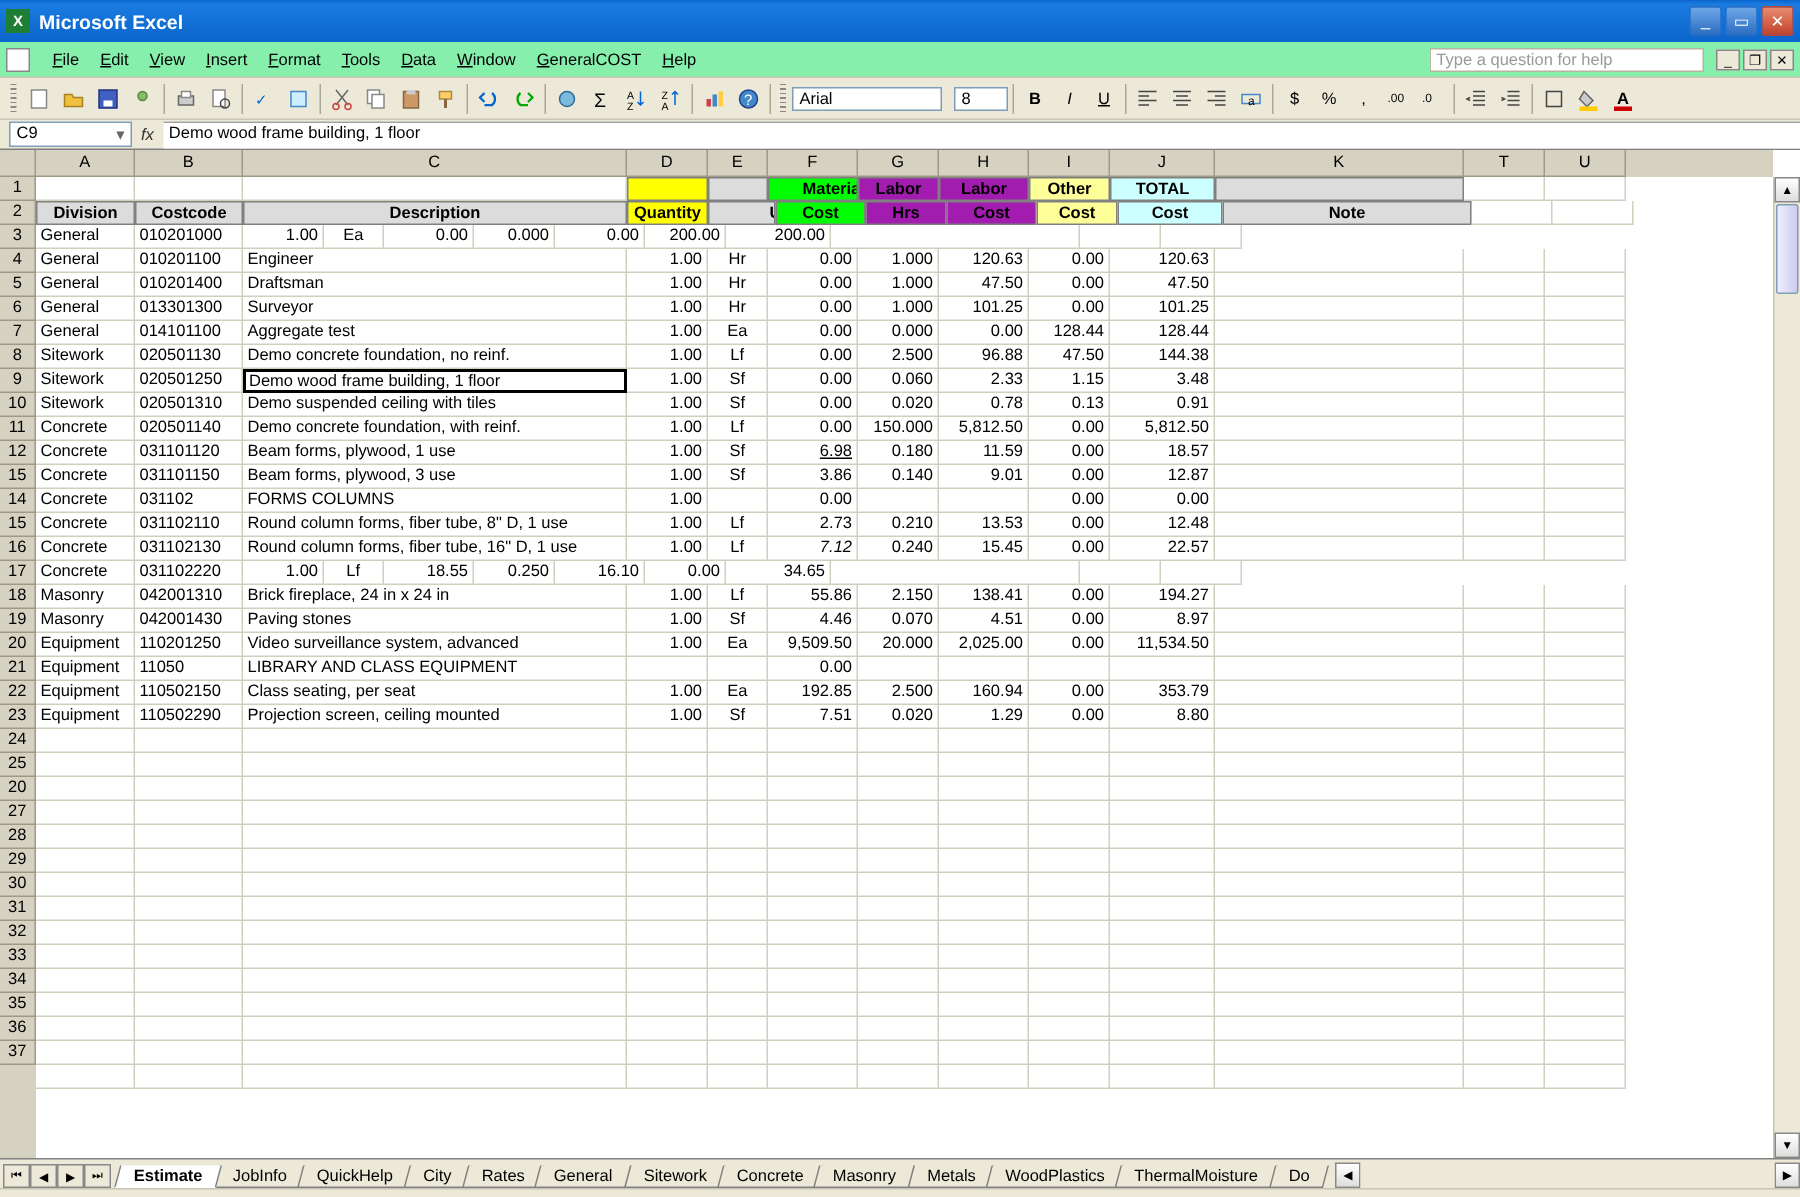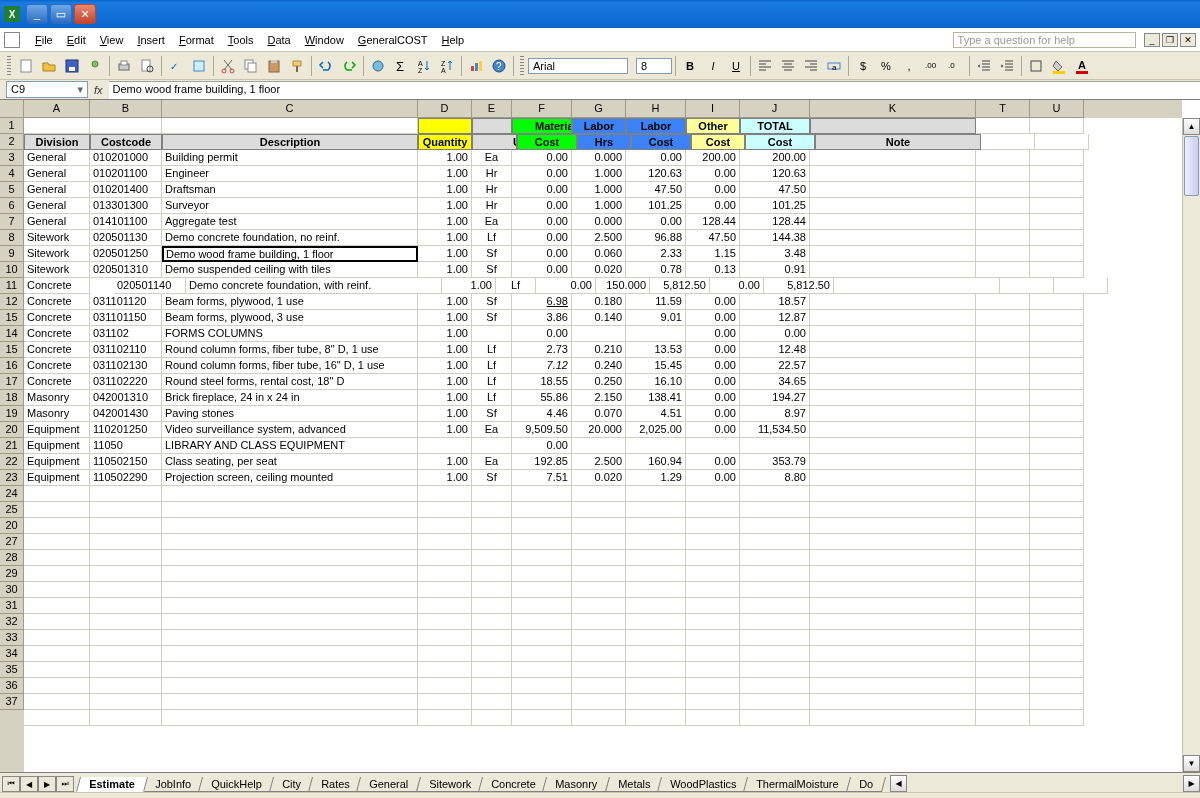--- a/index.html
+++ b/index.html
@@ -3,21 +3,21 @@
 <meta charset="utf-8">
 <style>
 * { box-sizing: border-box; margin: 0; padding: 0; }
 body { font-family: Tahoma, Arial, sans-serif; font-size: 11px; background: #ece9d8; overflow: hidden; width: 1200px; height: 798px; }
 .titlebar { background: linear-gradient(to bottom, #0a65cb 0%, #1a7be0 10%, #0a65cb 100%); height: 28px; display: flex; align-items: center; color: white; padding: 0 4px; }
 .titlebar .excel-icon { width: 16px; height: 16px; background: #1e7e34; margin-right: 6px; display: inline-flex; align-items: center; justify-content: center; color: white; font-weight: bold; font-size: 10px; }
 .titlebar .title { font-weight: bold; font-size: 13px; flex: 1; }
 .titlebar .win-btns { display: flex; gap: 2px; }
 .titlebar .win-btn { width: 22px; height: 20px; background: linear-gradient(to bottom, #6fa8e8, #2c6dc1); border: 1px solid #2c6dc1; border-radius: 3px; display: flex; align-items: center; justify-content: center; color: white; font-size: 11px; cursor: pointer; }
 .titlebar .win-btn.close { background: linear-gradient(to bottom, #e88b6f, #c1442c); border-color: #c1442c; }
-.menubar { background: #ffffff; height: 24px; display: flex; align-items: center; padding: 0 4px; border-bottom: 1px solid #c8c4b0; }
+.menubar { background: #86efac; height: 24px; display: flex; align-items: center; padding: 0 4px; border-bottom: 1px solid #c8c4b0; }
 .menubar .doc-icon { width: 16px; height: 16px; background: #fff; border: 1px solid #888; margin-right: 8px; }
 .menubar .menu-item { padding: 2px 7px; cursor: pointer; }
 .menubar .underline { text-decoration: underline; }
 .menubar .help-box { margin-left: auto; color: #999; padding: 1px 60px 1px 4px; border: 1px solid #b8b4a0; background: #fff; font-size: 11px; }
 .menubar .mdi-btns { display: flex; gap: 2px; margin-left: 8px; }
 .menubar .mdi-btn { width: 16px; height: 14px; border: 1px solid #888; background: #ece9d8; display: flex; align-items: center; justify-content: center; font-size: 9px; cursor: pointer; }
 .toolbar { background: #ece9d8; height: 28px; display: flex; align-items: center; padding: 0 4px; border-bottom: 1px solid #c8c4b0; gap: 1px; }
 .tool-btn { width: 22px; height: 22px; display: flex; align-items: center; justify-content: center; cursor: pointer; border: 1px solid transparent; }
 .tool-sep { width: 1px; height: 20px; background: #aca899; margin: 0 2px; }
 .tool-grip { width: 4px; height: 20px; background: repeating-linear-gradient(to bottom, #888 0, #888 1px, transparent 1px, transparent 3px); margin: 0 3px; }
@@ -33,21 +33,21 @@
 .col-headers { position: absolute; top: 0; left: 24px; right: 18px; height: 18px; display: flex; background: #d6d2c2; }
 .col-h { border-right: 1px solid #9e9a87; border-bottom: 1px solid #9e9a87; text-align: center; font-size: 11px; line-height: 17px; background: #d6d2c2; }
 .row-headers { position: absolute; top: 18px; left: 0; width: 24px; bottom: 0; background: #d6d2c2; }
 .row-h { height: 16px; border-right: 1px solid #9e9a87; border-bottom: 1px solid #9e9a87; text-align: center; font-size: 11px; line-height: 15px; background: #d6d2c2; }
 .cells { position: absolute; top: 18px; left: 24px; right: 18px; bottom: 0; overflow: hidden; }
 .row { display: flex; height: 16px; }
 .cell { border-right: 1px solid #d0d0c0; border-bottom: 1px solid #d0d0c0; font-size: 11px; padding: 0 3px; line-height: 15px; overflow: hidden; white-space: nowrap; }
 .hdr { background: #dcdcdc; border: 1px solid #808080; text-align: center; font-weight: bold; }
 .hdr-yellow { background: #ffff00; }
 .hdr-green { background: #00ff00; }
-.hdr-ltgreen { background: #3b82f6; }
+.hdr-ltgreen { background: #a21caf; }
 .hdr-ltyellow { background: #ffff99; }
 .hdr-ltcyan { background: #ccffff; }
 .r { text-align: right; }
 .c { text-align: center; }
 .selected { border: 2px solid #000 !important; padding: 0 2px; line-height: 13px; position: relative; }
 .vscroll { position: absolute; top: 18px; right: 0; width: 18px; bottom: 0; background: #ece9d8; border-left: 1px solid #c8c4b0; }
 .scroll-btn { width: 17px; height: 17px; background: linear-gradient(to bottom, #fff, #ddd); border: 1px solid #888; display: flex; align-items: center; justify-content: center; font-size: 8px; }
 .scroll-thumb { position: absolute; top: 18px; width: 15px; left: 1px; height: 60px; background: linear-gradient(to right, #eef, #cce); border: 1px solid #7f9db9; border-radius: 2px; }
 .tab-row { background: #ece9d8; height: 20px; display: flex; align-items: flex-end; border-top: 1px solid #808080; position: relative; }
 .tab-nav { display: flex; padding-left: 2px; }
@@ -61,20 +61,21 @@
 .hscroll-track { flex: 1; background: #ece9d8; position: relative; }
 .statusbar { background: #ece9d8; height: 22px; display: flex; align-items: center; padding: 0 8px; border-top: 1px solid #c8c4b0; font-size: 11px; }
 .statusbar .num { margin-left: auto; margin-right: 40px; }
 svg { display: block; }
 </style>
 </head>
 <body>
 
 <div class="titlebar">
   <div class="excel-icon">X</div>
+  <div class="title">Microsoft Excel</div>
   <div class="win-btns">
     <div class="win-btn">_</div>
     <div class="win-btn">▭</div>
     <div class="win-btn close">✕</div>
   </div>
 </div>
 
 <div class="menubar">
   <div class="doc-icon"></div>
   <div id="menu-items" style="display: flex;">
@@ -394,21 +395,20 @@
         <div class="cell hdr hdr-ltgreen" style="width: 60px;">Cost</div>
         <div class="cell hdr hdr-ltyellow" style="width: 54px;">Cost</div>
         <div class="cell hdr hdr-ltcyan" style="width: 70px;">Cost</div>
         <div class="cell hdr" style="width: 166px;">Note</div>
         <div class="cell" style="width: 54px;"></div>
         <div class="cell" style="width: 54px;"></div>
       </div>
       <div class="row">
         <div class="cell" style="width: 66px;">General</div>
         <div class="cell" style="width: 72px;">010201000</div>
-        <div class="cell" style="width: 256px;">Building permit</div>
         <div class="cell r" style="width: 54px;">1.00</div>
         <div class="cell c" style="width: 40px;">Ea</div>
         <div class="cell r" style="width: 60px;">0.00</div>
         <div class="cell r" style="width: 54px;">0.000</div>
         <div class="cell r" style="width: 60px;">0.00</div>
         <div class="cell r" style="width: 54px;">200.00</div>
         <div class="cell r" style="width: 70px;">200.00</div>
         <div class="cell" style="width: 166px;"></div>
         <div class="cell" style="width: 54px;"></div>
         <div class="cell" style="width: 54px;"></div>
@@ -513,21 +513,21 @@
         <div class="cell r" style="width: 54px;">0.020</div>
         <div class="cell r" style="width: 60px;">0.78</div>
         <div class="cell r" style="width: 54px;">0.13</div>
         <div class="cell r" style="width: 70px;">0.91</div>
         <div class="cell" style="width: 166px;"></div>
         <div class="cell" style="width: 54px;"></div>
         <div class="cell" style="width: 54px;"></div>
       </div>
       <div class="row">
         <div class="cell" style="width: 66px;">Concrete</div>
-        <div class="cell" style="width: 72px; margin-left: 24px;">020501140</div>
+        <div class="cell" style="width: 72px;">020501140</div>
         <div class="cell" style="width: 256px;">Demo concrete foundation, with reinf.</div>
         <div class="cell r" style="width: 54px;">1.00</div>
         <div class="cell c" style="width: 40px;">Lf</div>
         <div class="cell r" style="width: 60px;">0.00</div>
         <div class="cell r" style="width: 54px;">150.000</div>
         <div class="cell r" style="width: 60px;">5,812.50</div>
         <div class="cell r" style="width: 54px;">0.00</div>
         <div class="cell r" style="width: 70px;">5,812.50</div>
         <div class="cell" style="width: 166px;"></div>
         <div class="cell" style="width: 54px;"></div>
@@ -604,21 +604,20 @@
         <div class="cell r" style="width: 60px;">15.45</div>
         <div class="cell r" style="width: 54px;">0.00</div>
         <div class="cell r" style="width: 70px;">22.57</div>
         <div class="cell" style="width: 166px;"></div>
         <div class="cell" style="width: 54px;"></div>
         <div class="cell" style="width: 54px;"></div>
       </div>
       <div class="row">
         <div class="cell" style="width: 66px;">Concrete</div>
         <div class="cell" style="width: 72px;">031102220</div>
-        <div class="cell" style="width: 256px;">Round steel forms, rental cost, 18" D</div>
         <div class="cell r" style="width: 54px;">1.00</div>
         <div class="cell c" style="width: 40px;">Lf</div>
         <div class="cell r" style="width: 60px;">18.55</div>
         <div class="cell r" style="width: 54px;">0.250</div>
         <div class="cell r" style="width: 60px;">16.10</div>
         <div class="cell r" style="width: 54px;">0.00</div>
         <div class="cell r" style="width: 70px;">34.65</div>
         <div class="cell" style="width: 166px;"></div>
         <div class="cell" style="width: 54px;"></div>
         <div class="cell" style="width: 54px;"></div>

